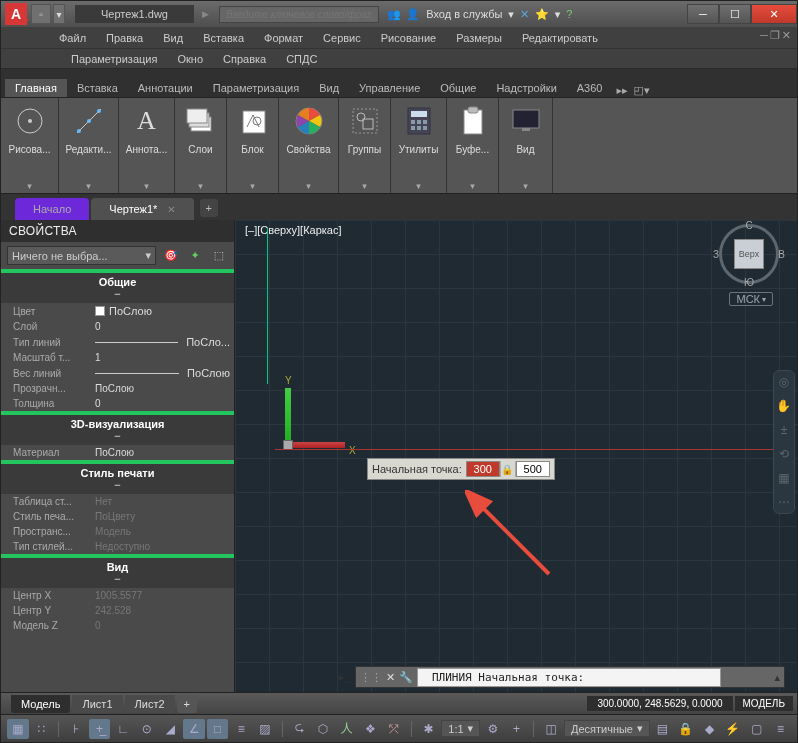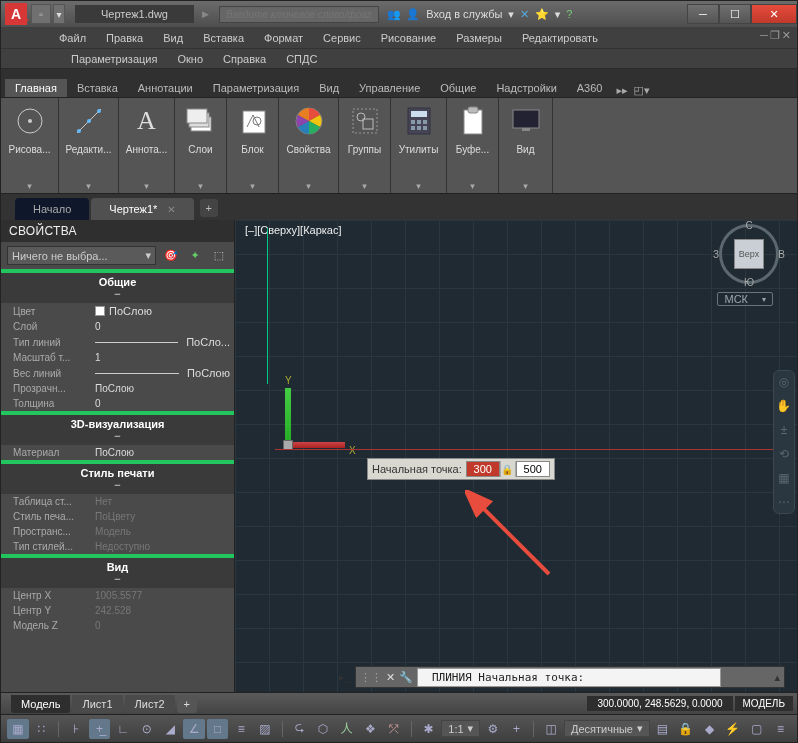--- a/index.html
+++ b/index.html
@@ -47,21 +47,21 @@
 
   
   .ribbon{height:96px;background:#555;display:flex;border-bottom:1px solid #222;}
   .panel{border-right:1px solid #333;display:flex;flex-direction:column;align-items:center;justify-content:flex-start;padding:6px 0 0;color:#ddd;min-width:52px;text-align:center;}
   .panel .icon{width:34px;height:34px;display:flex;align-items:center;justify-content:center;margin-bottom:6px;}
   .panel .lbl{font-size:10px;color:#ddd;}
   .panel .arrow{margin-top:auto;color:#aaa;font-size:9px;padding-bottom:2px;}
 
   
   .doctabs{height:26px;background:#333;display:flex;align-items:flex-end;padding-left:14px;gap:0;color:#aaa;}
-  .dtab{padding:5px 18px;background:#0f172a;border-top-left-radius:4px;border-top-right-radius:4px;margin-right:2px;display:flex;align-items:center;gap:10px;}
+  .dtab{padding:5px 18px;background:#6d28d9;border-top-left-radius:4px;border-top-right-radius:4px;margin-right:2px;display:flex;align-items:center;gap:10px;}
   .dtab.active{background:#505050;color:#fff;}
   .dtab .x{color:#888;font-size:10px;}
   .plus{width:18px;height:18px;background:#444;border-radius:3px;display:flex;align-items:center;justify-content:center;color:#bbb;margin-left:4px;margin-bottom:3px;}
 
   
   .main{flex:1;display:flex;overflow:hidden;background:#333;}
 
   
   .props{width:234px;background:#4a4a4a;border-right:1px solid #222;display:flex;flex-direction:column;color:#ddd;}
   .props-title{background:#2f2f2f;padding:4px 8px;color:#eee;font-size:12px;letter-spacing:0.3px;}
@@ -108,21 +108,21 @@
   .cmdline .up{color:#333;}
 
   
   .viewcube{position:absolute;top:4px;right:18px;width:60px;height:60px;display:flex;align-items:center;justify-content:center;}
   .vc-ring{position:absolute;inset:0;border-radius:50%;border:3px solid #5c6870;}
   .vc-face{width:30px;height:30px;background:#c9cfd4;border:1px solid #888;display:flex;align-items:center;justify-content:center;color:#555;font-size:9px;}
   .vc-n{position:absolute;top:-4px;left:50%;transform:translateX(-50%);color:#aaa;font-size:10px;}
   .vc-s{position:absolute;bottom:-4px;left:50%;transform:translateX(-50%);color:#aaa;font-size:10px;}
   .vc-e{position:absolute;right:-6px;top:50%;transform:translateY(-50%);color:#aaa;font-size:10px;}
   .vc-w{position:absolute;left:-6px;top:50%;transform:translateY(-50%);color:#aaa;font-size:10px;}
-  .vc-mck{position:absolute;top:72px;right:24px;border:1px solid #6a747c;color:#9aa4ac;padding:0 6px;border-radius:2px;font-size:10px;display:flex;align-items:center;gap:14px;}
+  .vc-mck{position:absolute;top:72px;right:24px;border:1px solid #6a747c;color:#9aa4ac;padding:0 6px;border-radius:2px;font-size:10px;display:flex;align-items:center;gap:2px;}
 
   
   .navbar{position:absolute;right:2px;top:150px;width:22px;background:#2a3740;border:1px solid #3a4750;border-radius:6px;padding:3px 0;display:flex;flex-direction:column;align-items:center;gap:8px;}
   .navbar div{width:16px;height:16px;color:#5c6870;display:flex;align-items:center;justify-content:center;font-size:12px;}
 
   
   .btabs{height:22px;background:linear-gradient(#5a5a5a,#444);display:flex;align-items:center;padding-left:10px;color:#ddd;border-top:1px solid #222;}
   .btab{padding:3px 10px;background:#4a4a4a;margin-right:2px;border-radius:0 0 3px 3px;}
   .btab.active{background:#2e2e2e;color:#fff;}
   .coords{margin-left:auto;background:#2e2e2e;color:#fff;padding:2px 10px;font-size:10px;}

